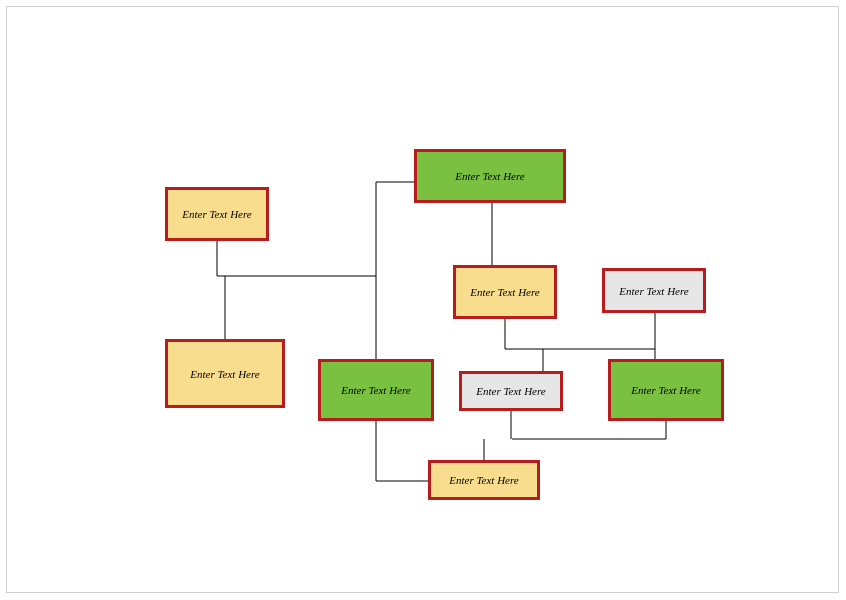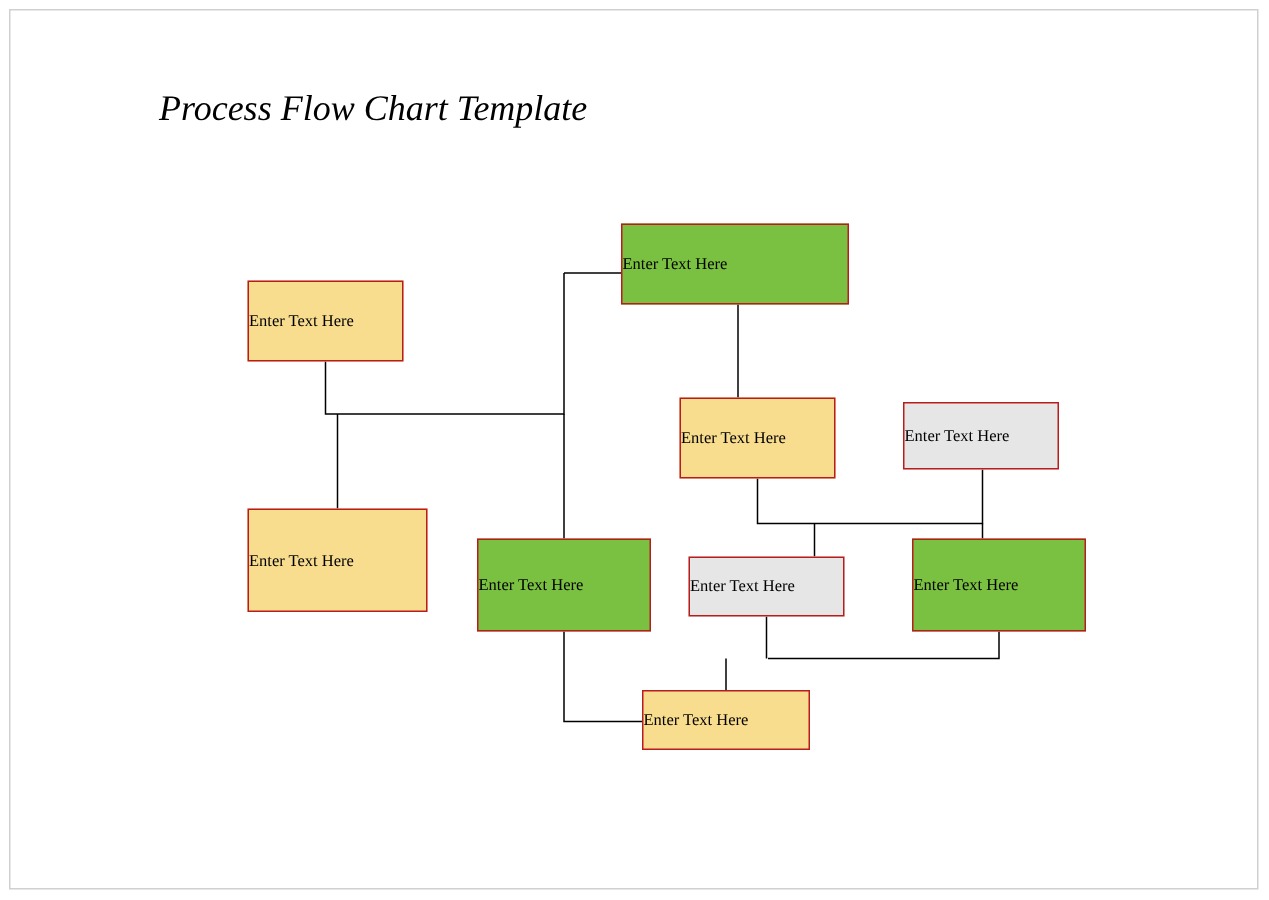--- a/index.html
+++ b/index.html
@@ -24,42 +24,43 @@
       left: 99px;
       top: 53px;
       font-size: 24px;
       font-style: italic;
       color: #000;
     }
     .node {
       position: absolute;
       display: flex;
       align-items: center;
+      justify-content: center;
       font-size: 11px;
+      font-style: italic;
       color: #000;
-      border: 1px solid #b91c1c;
+      border: 3px solid #b91c1c;
       text-align: center;
     }
     .node.green { background: #7ac142; }
     .node.yellow { background: #f9dd8f; }
     .node.grey { background: #e6e6e6; }
     .connectors {
       position: absolute;
       left: 0;
       top: 0;
       width: 833px;
       height: 587px;
       pointer-events: none;
     }
   </style>
 </head>
 <body>
 
 <div class="page-frame">
-  <div class="title">Process Flow Chart Template</div>
 
   <svg class="connectors" width="833" height="587">
     <g id="conn-group" stroke="#000" stroke-width="1" fill="none">
         <polyline points="210,234 210,269 369,269 369,175"></polyline>
         <polyline points="218,269 218,332"></polyline>
         <polyline points="369,175 407,175"></polyline>
         <polyline points="369,269 369,352"></polyline>
         <polyline points="485,196 485,258"></polyline>
         <polyline points="498,312 498,342 648,342 648,306"></polyline>
         <polyline points="536,342 536,364"></polyline>

